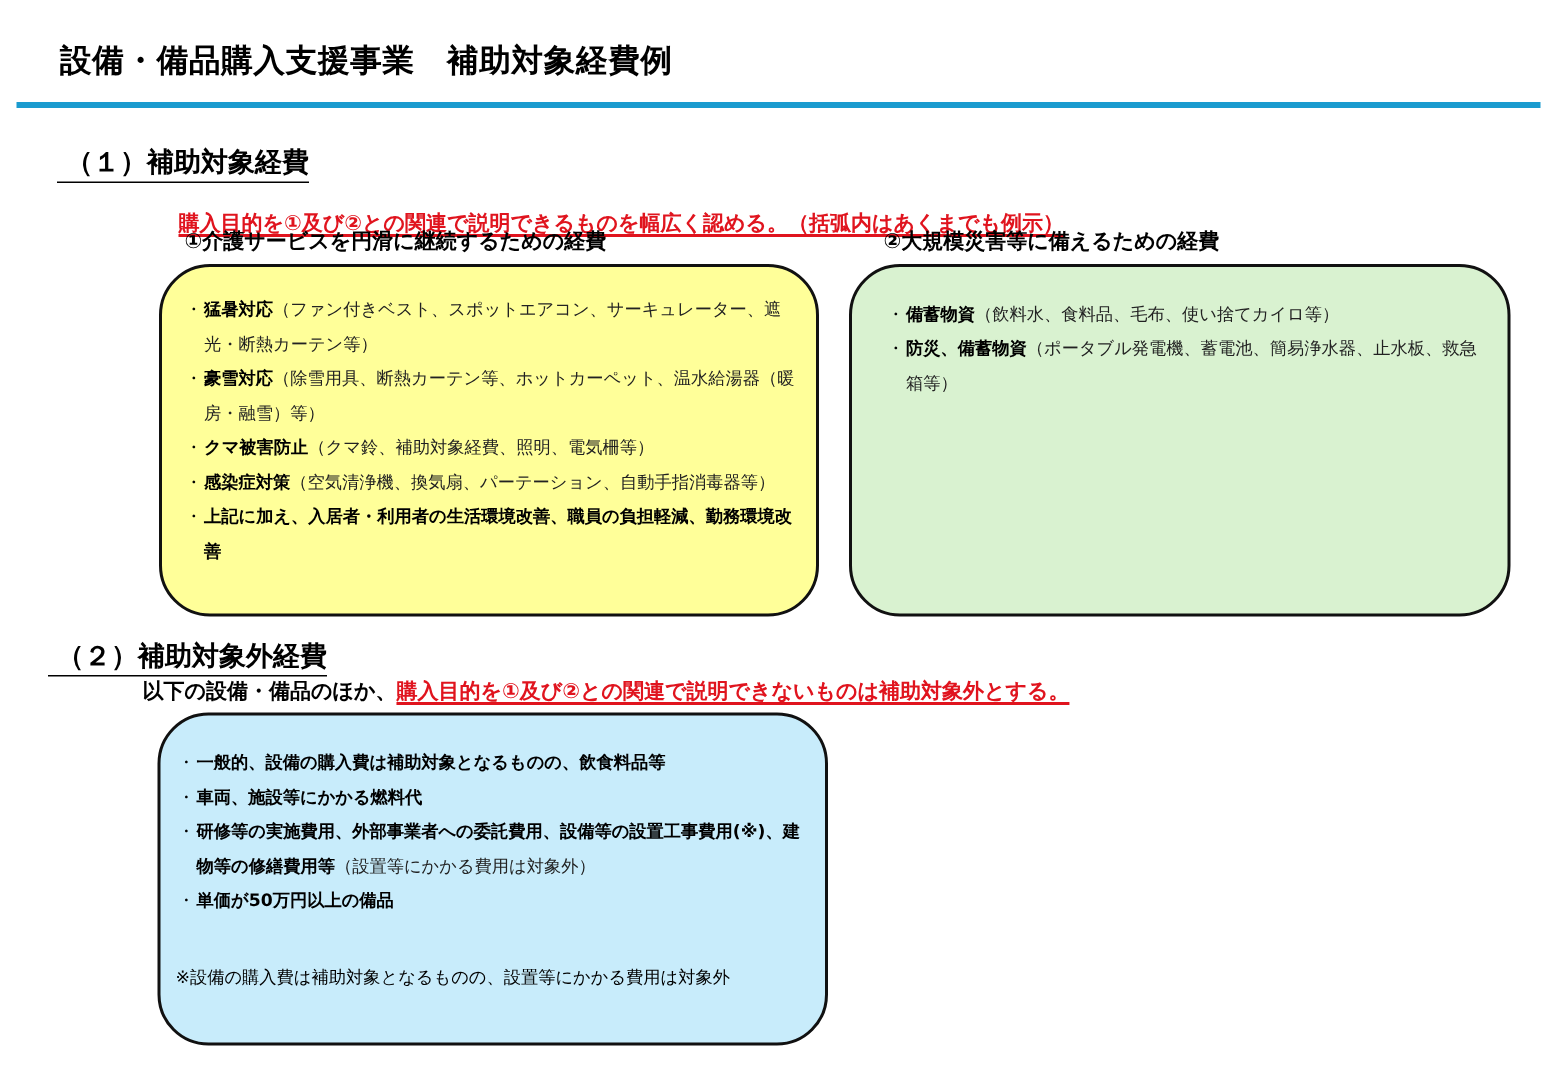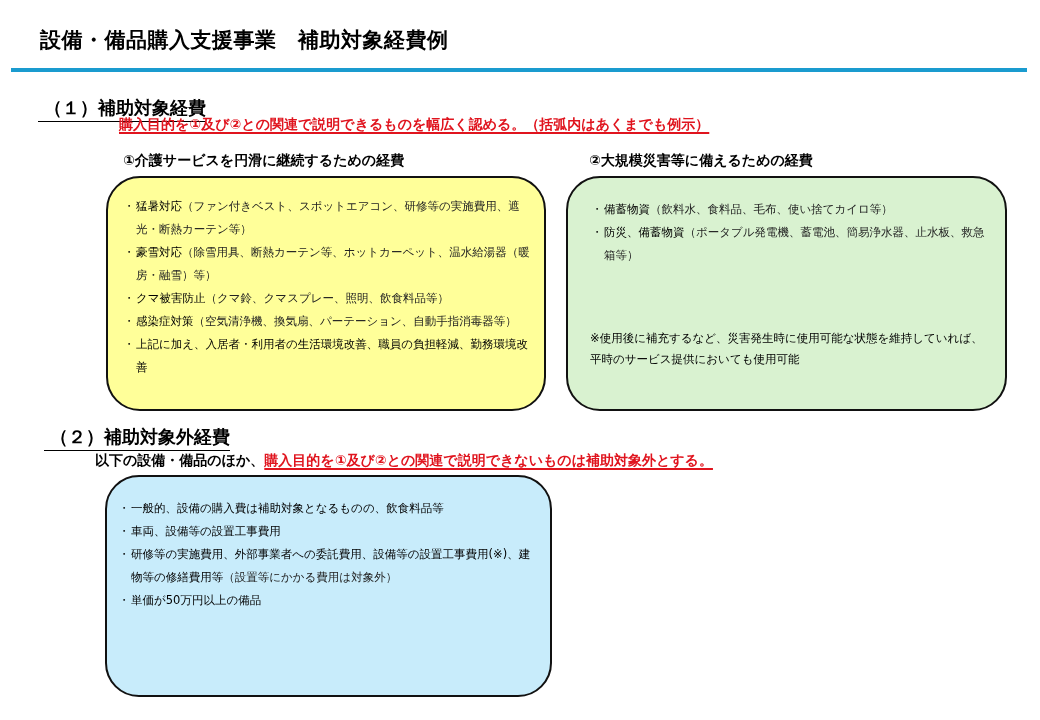--- a/index.html
+++ b/index.html
@@ -29,31 +29,31 @@
       background: #1a9bcf;
     }
     .section-heading {
       font-size: 18px;
       font-weight: bold;
       white-space: nowrap;
       border-bottom: 1.5px solid #000;
       padding-bottom: 1px;
     }
     .sec1 { left: 38px; top: 96px; padding-left: 6px; }
-    .sec2 { left: 44px; top: 425px; padding-left: 6px; text-align: center; }
+    .sec2 { left: 32px; top: 425px; padding-left: 6px; text-align: center; }
     .red-note {
       color: #e0141e;
       font-size: 14px;
       font-weight: bold;
       white-space: nowrap;
       text-decoration: underline;
       text-decoration-thickness: 2px;
       text-underline-offset: 3px;
     }
-    .note1 { left: 87px; top: 116px; padding-left: 32px; }
+    .note1 { left: 87px; top: 140px; padding-left: 32px; }
     .sub-heading {
       font-size: 14px;
       font-weight: bold;
       white-space: nowrap;
     }
     .sub1 { left: 123px; top: 152px; }
     .sub2 { left: 589px; top: 152px; }
     .intro2 {
       left: 95px; top: 452px;
       font-size: 14px;
@@ -91,21 +91,21 @@
     }
     .item {
       display: flex;
       align-items: flex-start;
     }
     .bullet {
       flex: 0 0 14px;
       text-align: center;
     }
     .item-body { flex: 1; }
-    .bold { font-weight: normal; }
+    .bold { font-weight: bold; }
     .paren { color: #222; }
     .footnote {
       margin-top: 0;
       line-height: 21px;
     }
     .green-footnote { position: absolute; left: 22px; top: 150px; width: 400px; }
     .blue-footnote { position: absolute; left: 10px; top: 164px; width: 430px; }
   </style>
 </head>
 <body>
@@ -115,67 +115,67 @@
 
 <div class="abs section-heading sec1">（１）補助対象経費</div>
 <div class="abs red-note note1">購入目的を①及び②との関連で説明できるものを幅広く認める。（括弧内はあくまでも例示）</div>
 
 <div class="abs sub-heading sub1">①介護サービスを円滑に継続するための経費</div>
 <div class="abs sub-heading sub2">②大規模災害等に備えるための経費</div>
 
 <div class="abs box box-yellow">
   <div class="item">
     <span class="bullet">・</span>
-    <span class="item-body"><span class="bold">猛暑対応</span><span class="paren">（ファン付きベスト、スポットエアコン、研修等の実施費用、遮光・断熱カーテン等）</span></span>
+    <span class="item-body"><span class="bold">猛暑対応</span><span class="paren">（ファン付きベスト、スポットエアコン、サーキュレーター、遮光・断熱カーテン等）</span></span>
   </div>
   <div class="item">
     <span class="bullet">・</span>
     <span class="item-body"><span class="bold">豪雪対応</span><span class="paren">（除雪用具、断熱カーテン等、ホットカーペット、温水給湯器（暖房・融雪）等）</span></span>
   </div>
   <div class="item">
     <span class="bullet">・</span>
-    <span class="item-body"><span class="bold">クマ被害防止</span><span class="paren">（クマ鈴、クマスプレー、照明、飲食料品等）</span></span>
+    <span class="item-body"><span class="bold">クマ被害防止</span><span class="paren">（クマ鈴、補助対象経費、照明、電気柵等）</span></span>
   </div>
   <div class="item">
     <span class="bullet">・</span>
     <span class="item-body"><span class="bold">感染症対策</span><span class="paren">（空気清浄機、換気扇、パーテーション、自動手指消毒器等）</span></span>
   </div>
   <div class="item">
     <span class="bullet">・</span>
     <span class="item-body"><span class="bold">上記に加え、入居者・利用者の生活環境改善、職員の負担軽減、勤務環境改善</span><span class="paren"></span></span>
   </div>
 </div>
 
 <div class="abs box box-green">
   <div class="item">
     <span class="bullet">・</span>
     <span class="item-body"><span class="bold">備蓄物資</span><span class="paren">（飲料水、食料品、毛布、使い捨てカイロ等）</span></span>
   </div>
   <div class="item">
     <span class="bullet">・</span>
     <span class="item-body"><span class="bold">防災、備蓄物資</span><span class="paren">（ポータブル発電機、蓄電池、簡易浄水器、止水板、救急箱等）</span></span>
   </div>
-  <div class="footnote green-footnote">※使用後に補充するなど、災害発生時に使用可能な状態を維持していれば、平時のサービス提供においても使用可能</div>
 </div>
 
 <div class="abs section-heading sec2">（２）補助対象外経費</div>
 <div class="abs intro2">
   <span>以下の設備・備品のほか、</span><span class="red-note">購入目的を①及び②との関連で説明できないものは補助対象外とする。</span>
 </div>
 
 <div class="abs box box-blue">
   <div class="item">
     <span class="bullet">・</span>
     <span class="item-body"><span class="bold">一般的、設備の購入費は補助対象となるものの、飲食料品等</span><span class="paren"></span></span>
   </div>
   <div class="item">
     <span class="bullet">・</span>
-    <span class="item-body"><span class="bold">車両、設備等の設置工事費用</span><span class="paren"></span></span>
+    <span class="item-body"><span class="bold">車両、施設等にかかる燃料代</span><span class="paren"></span></span>
   </div>
   <div class="item">
     <span class="bullet">・</span>
     <span class="item-body"><span class="bold">研修等の実施費用、外部事業者への委託費用、設備等の設置工事費用(※)、建物等の修繕費用等</span><span class="paren">（設置等にかかる費用は対象外）</span></span>
   </div>
   <div class="item">
     <span class="bullet">・</span>
     <span class="item-body"><span class="bold">単価が50万円以上の備品</span><span class="paren"></span></span>
   </div>
+  <div class="footnote blue-footnote">※設備の購入費は補助対象となるものの、設置等にかかる費用は対象外</div>
 </div>
 
 </body></html>

